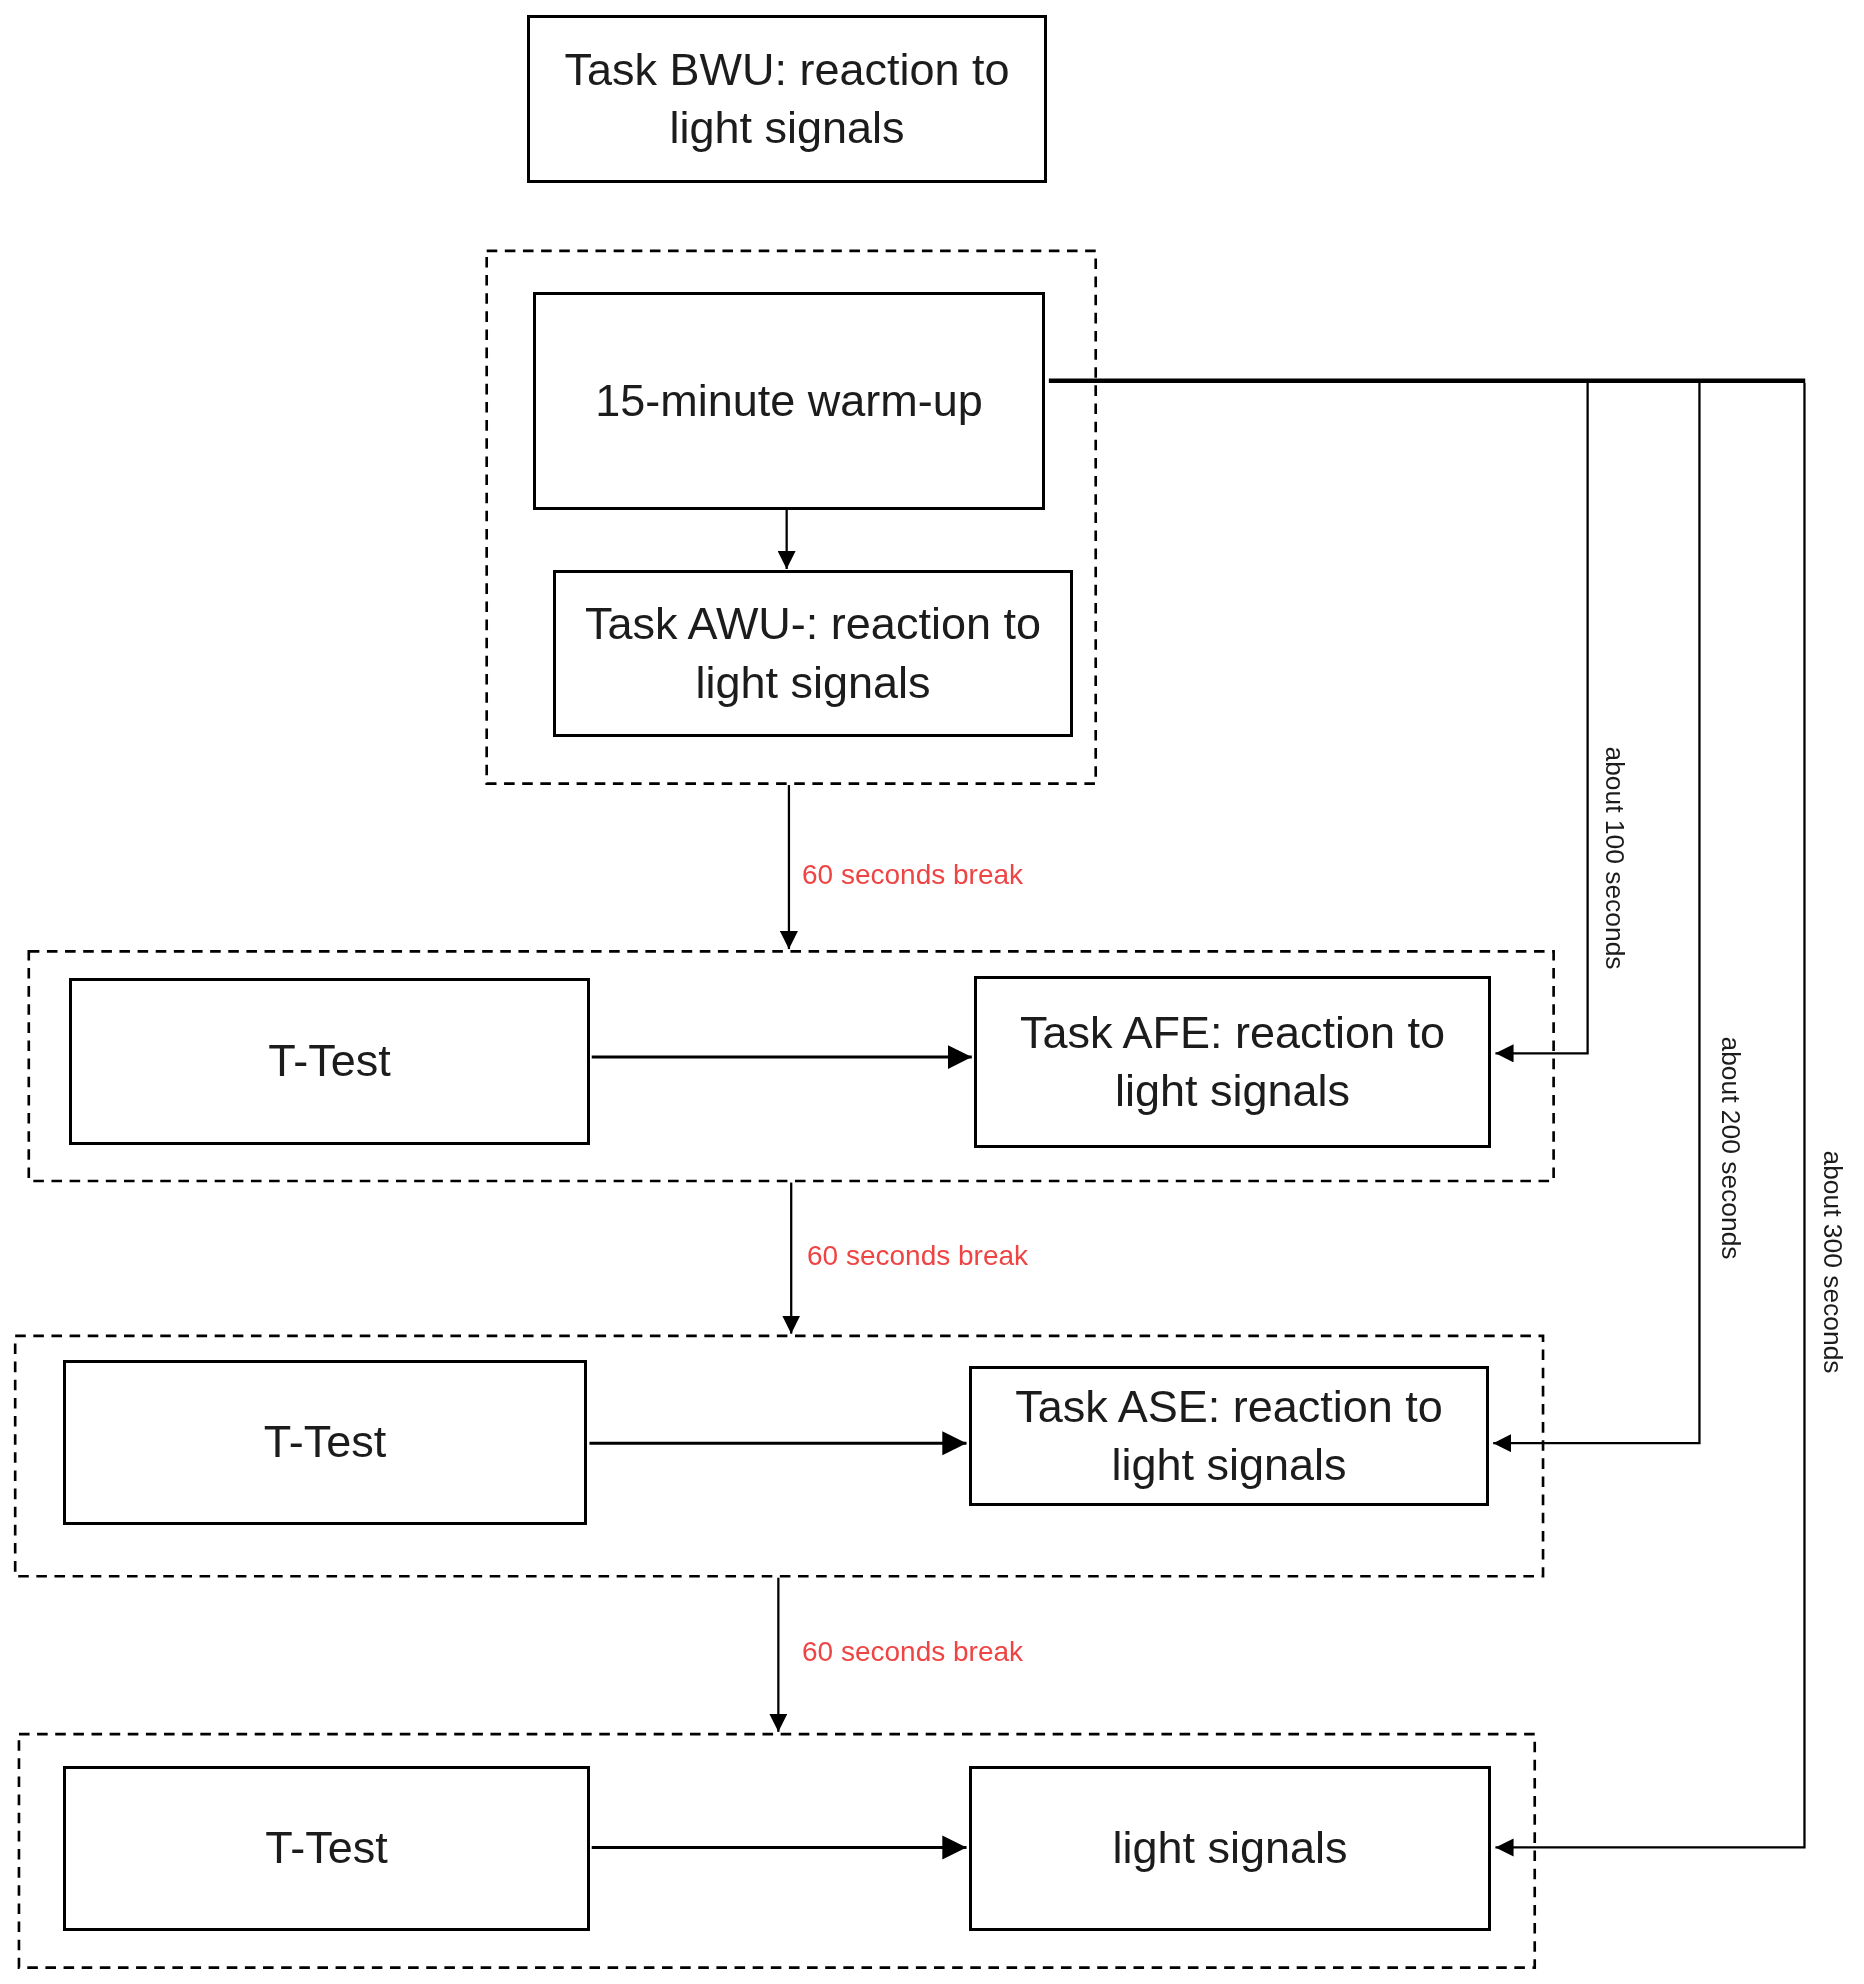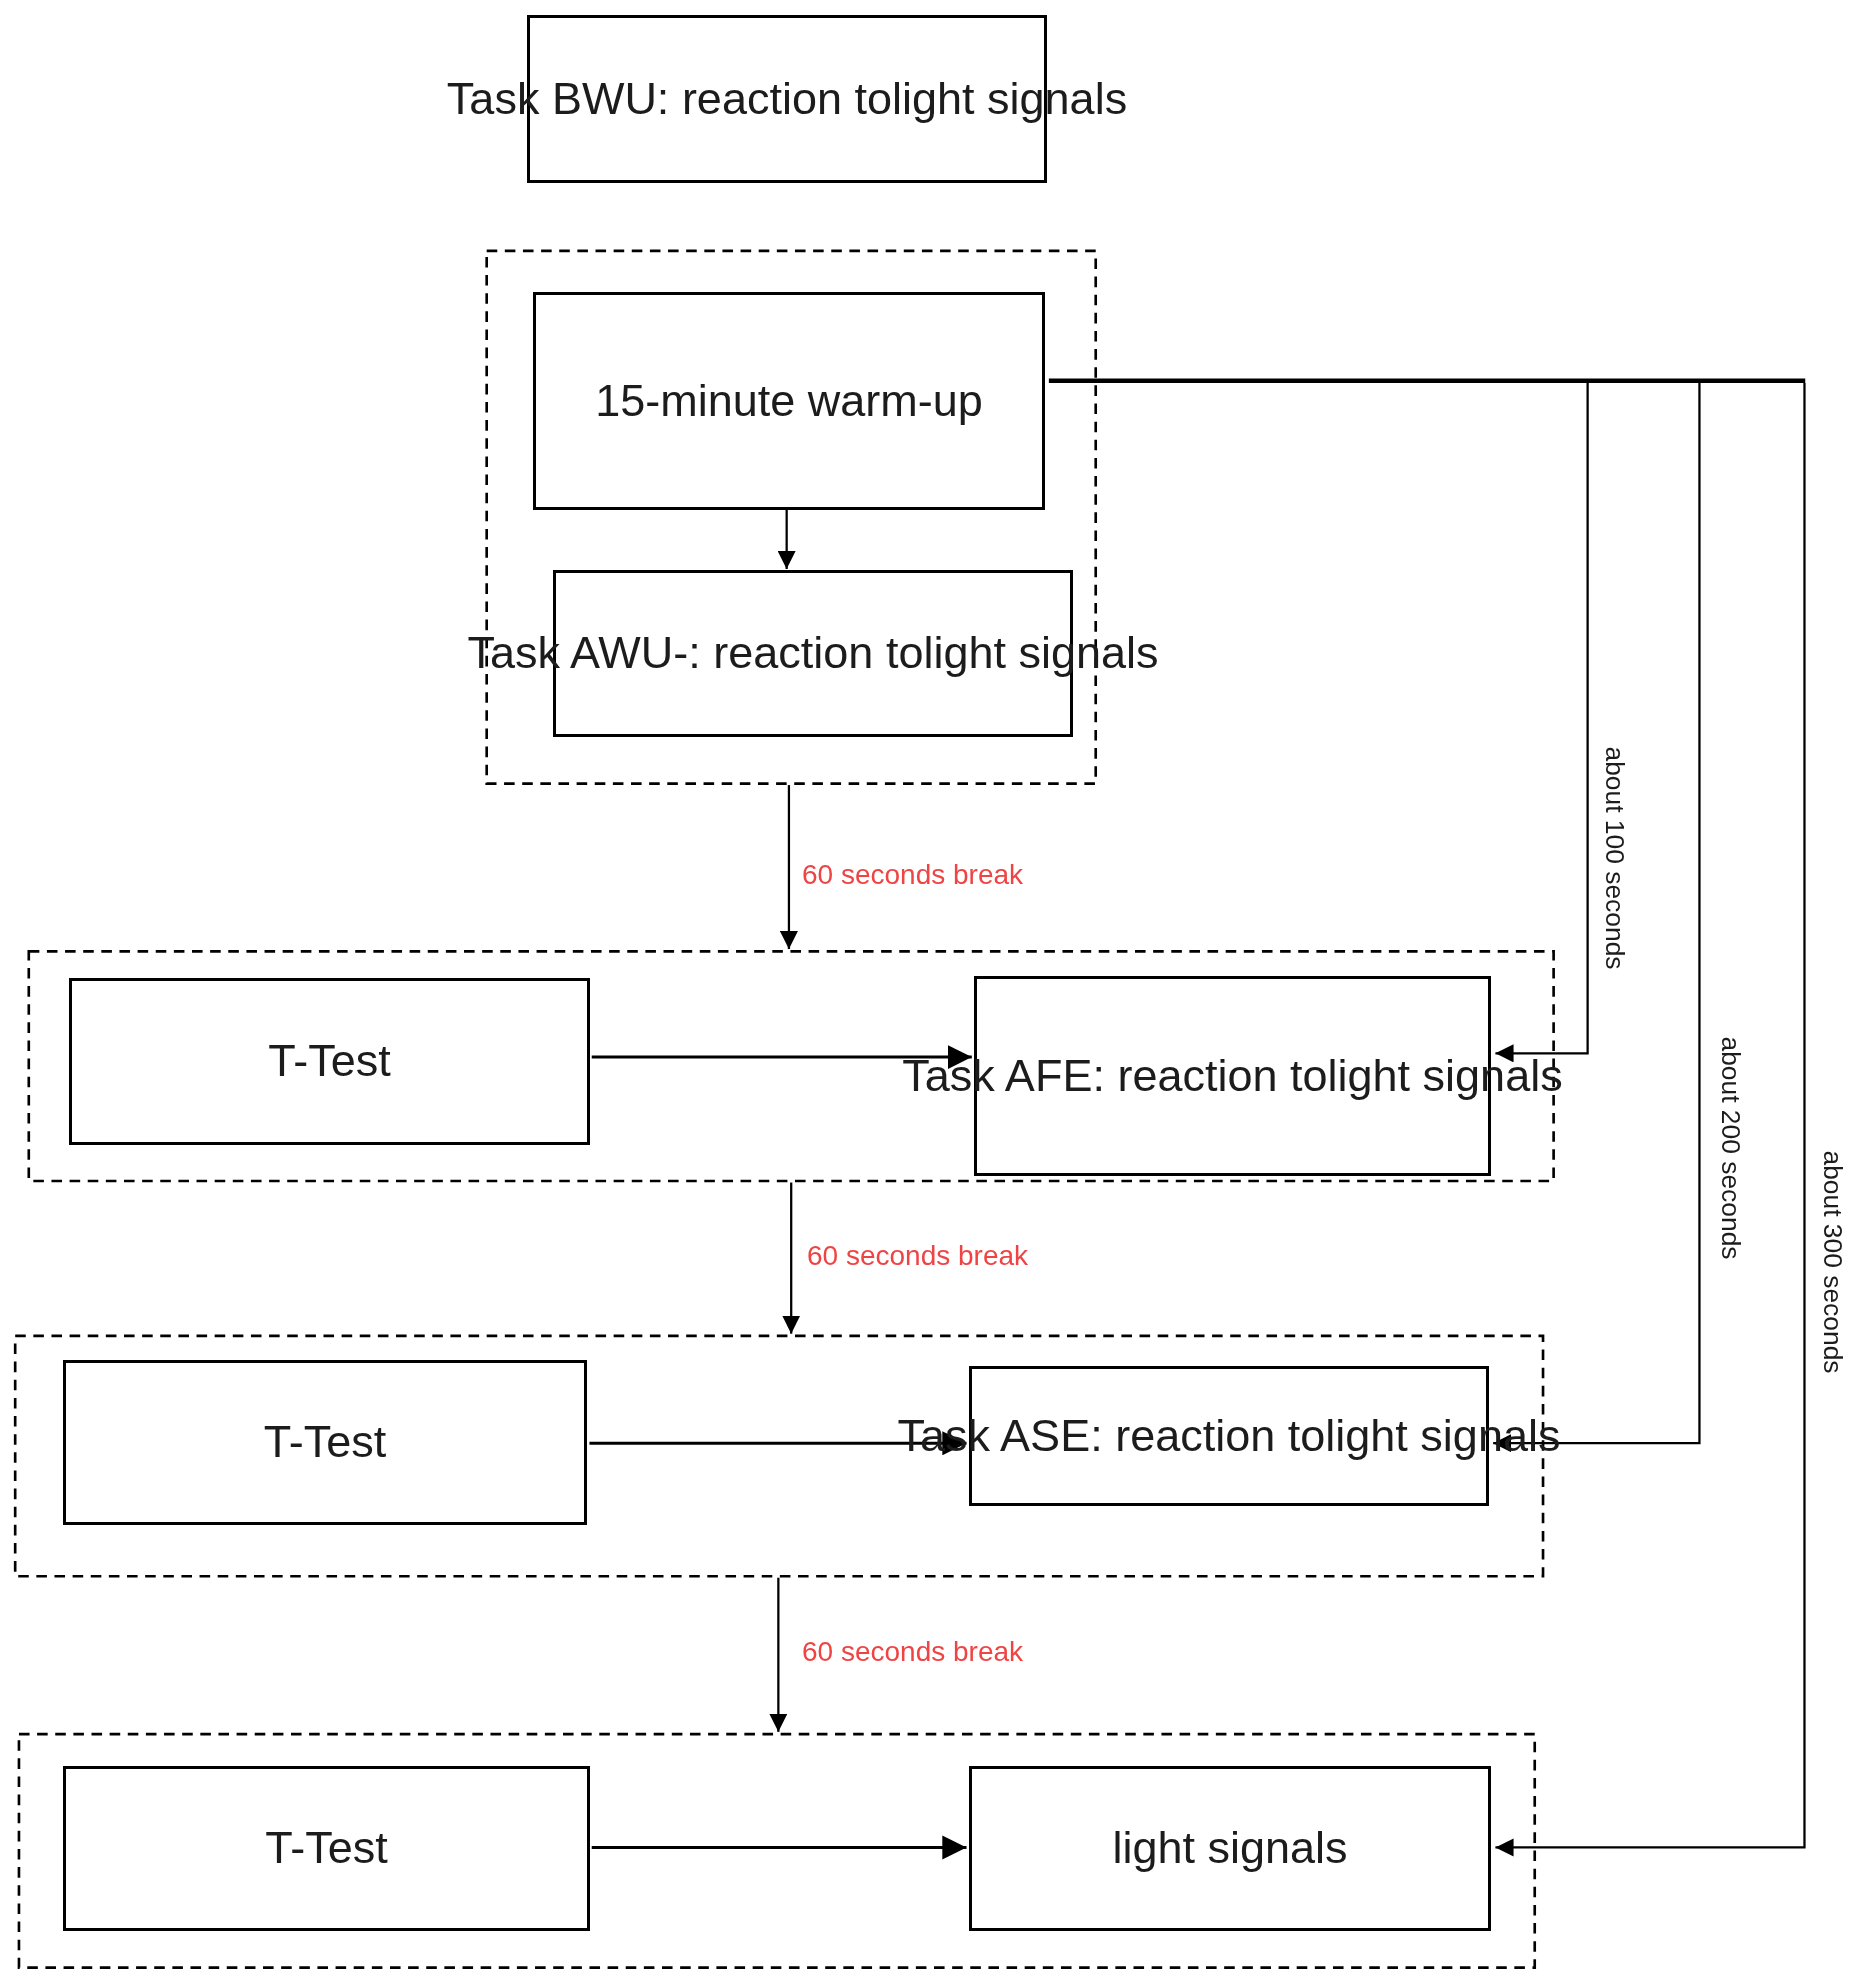--- a/index.html
+++ b/index.html
@@ -22,21 +22,21 @@
     top: 0;
     width: 1865px;
     height: 1985px;
   }
   .node {
     position: absolute;
     box-sizing: border-box;
     border: 3px solid #000000;
     background: #ffffff;
     display: flex;
-    flex-direction: row;
+    flex-direction: column;
     justify-content: center;
     align-items: center;
     text-align: center;
     font-size: 45px;
     line-height: 1.3;
     color: #1c1c1c;
   }
   .node span {
     display: block;
     white-space: nowrap;
@@ -102,21 +102,21 @@
 
   <div class="node" style="left:553px; top:570px; width:520px; height:167px;">
     <span>Task AWU-: reaction to</span>
     <span>light signals</span>
   </div>
 
   <div class="node" style="left:69px; top:978px; width:521px; height:167px;">
     <span>T-Test</span>
   </div>
 
-  <div class="node" style="left:974px; top:976px; width:517px; height:200px;">
+  <div class="node" style="left:974px; top:976px; width:517px; height:172px;">
     <span>Task AFE: reaction to</span>
     <span>light signals</span>
   </div>
 
   <div class="node" style="left:63px; top:1360px; width:524px; height:165px;">
     <span>T-Test</span>
   </div>
 
   <div class="node" style="left:969px; top:1366px; width:520px; height:140px;">
     <span>Task ASE: reaction to</span>

